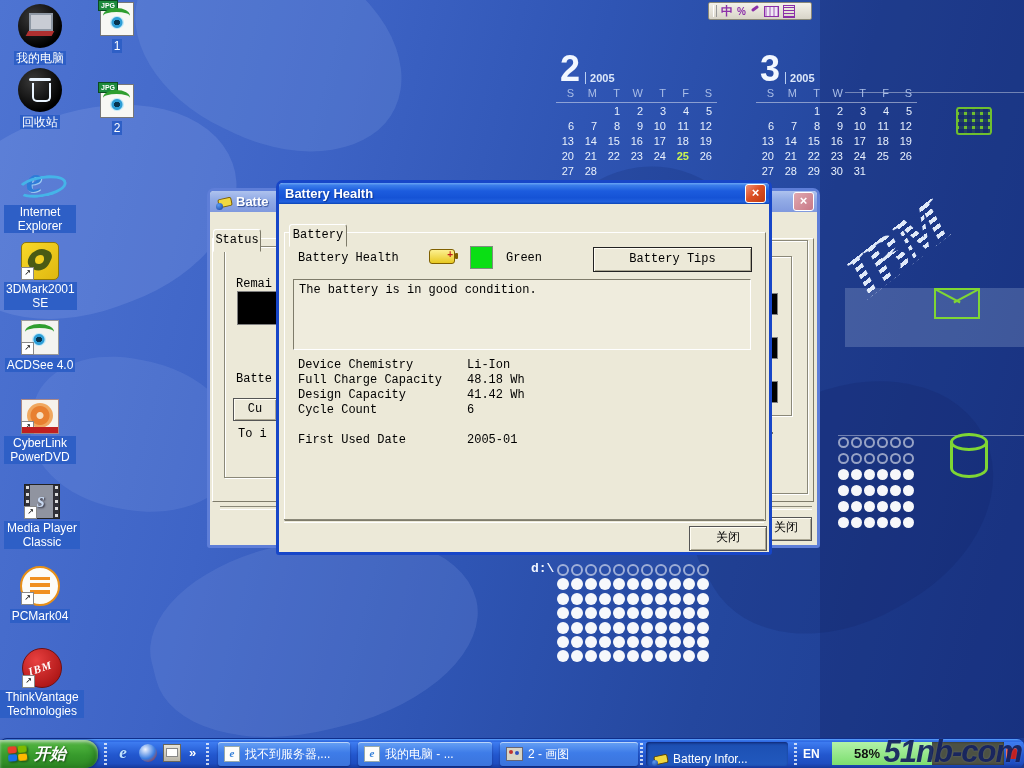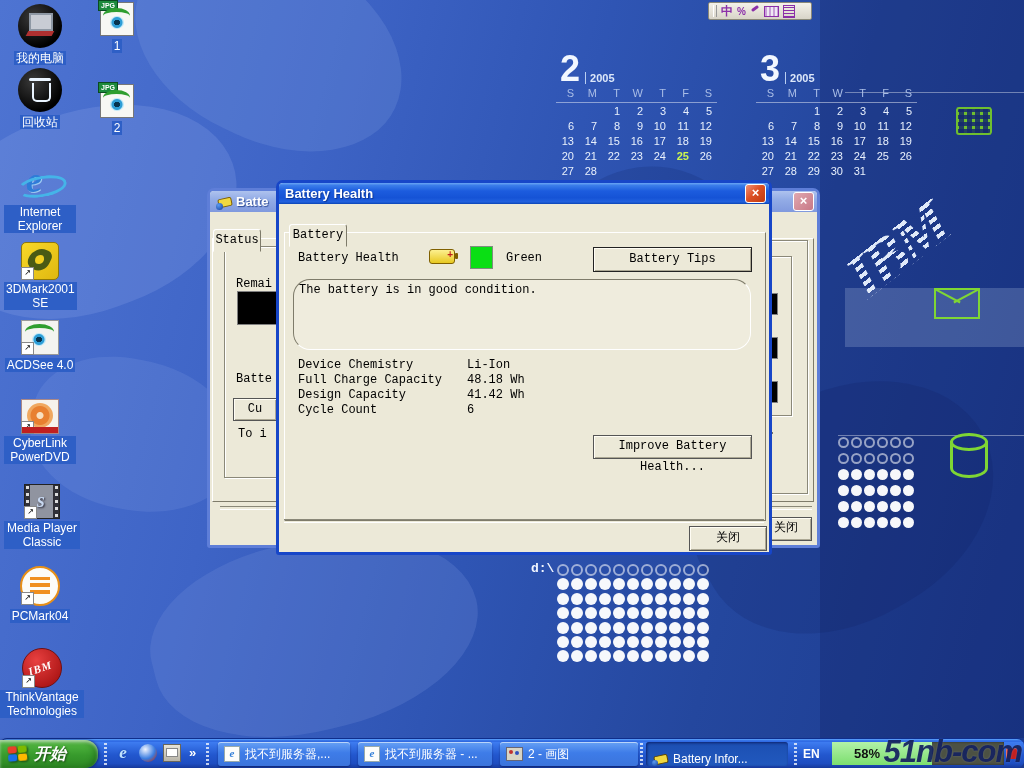--- a/index.html
+++ b/index.html
@@ -492,40 +492,43 @@
       <span class="tb-text">Battery Health</span>
       <span class="xbtn x-active">×</span>
     </div>
     <div class="tab" style="left:10px;top:29px;width:56px;height:21px;">Battery</div>
     <div class="pane" style="left:5px;top:49px;width:480px;height:287px;background:#ECE9D8;"></div>
     <div class="lbl" style="left:19px;top:68px;z-index:2;">Battery Health</div>
     <div class="batt-glyph" style="left:150px;top:66px;z-index:2;"></div>
     <div class="swatch" style="left:191px;top:63px;z-index:2;"></div>
     <div class="lbl" style="left:227px;top:68px;z-index:2;">Green</div>
     <div class="cbtn" style="left:314px;top:64px;width:157px;height:23px;line-height:22px;border-color:#222;z-index:2;">Battery Tips</div>
-    <div class="sunken dlg-font" style="position:absolute;left:14px;top:96px;width:458px;height:71px;padding:3px 5px;font-size:12px;box-sizing:border-box;z-index:2;border-radius:17px;">The battery is in good condition.</div>
+    <div class="sunken dlg-font" style="position:absolute;left:14px;top:96px;width:458px;height:71px;padding:3px 5px;font-size:12px;box-sizing:border-box;z-index:2;">The battery is in good condition.</div>
     <div id="detail-rows" class="dlg-font" style="position:absolute;left:19px;top:175px;width:445px;font-size:12px;z-index:2;">
         <div class="det-row">
           <span class="dl">Device Chemistry</span>
           <span class="dv">Li-Ion</span>
         </div>
         <div class="det-row">
           <span class="dl">Full Charge Capacity</span>
           <span class="dv">48.18 Wh</span>
         </div>
         <div class="det-row">
           <span class="dl">Design Capacity</span>
           <span class="dv">41.42 Wh</span>
         </div>
         <div class="det-row">
           <span class="dl">Cycle Count</span>
           <span class="dv">6</span>
         </div>
+        <div class="det-row gap">
+          <span class="dl">First Used Date</span>
+          <span class="dv">2005-01</span>
+        </div>
       </div>
-    <div class="cbtn" style="left:314px;top:252px;width:157px;height:22px;line-height:21px;z-index:2;">Improve Battery Health...</div>
     <div class="etch" style="left:5px;top:336px;width:480px;z-index:2;"></div>
     <div class="cbtn" style="left:410px;top:343px;width:76px;height:23px;line-height:22px;z-index:2;">关闭</div>
   </div>
 
   <div id="taskbar">
     <div id="start-btn">
       <span class="flag">
           <span class="f1"></span>
           <span class="f2"></span>
           <span class="f3"></span>
@@ -539,21 +542,21 @@
     <div class="ql ql-3" style="left:163px;"></div>
     <div class="chev" style="left:189px;">»</div>
     <div class="grip" style="left:206px;"></div>
     <div id="task-buttons">
         <div class="task-btn" style="left: 218px; width: 132px;">
           <span class="ti ti-ie">e</span>
           <span>找不到服务器,...</span>
         </div>
         <div class="task-btn" style="left: 358px; width: 134px;">
           <span class="ti ti-ie">e</span>
-          <span>找不到服务器 - ...</span>
+          <span>我的电脑 - ...</span>
         </div>
         <div class="task-btn" style="left: 500px; width: 138px;">
           <span class="ti ti-paint"></span>
           <span>2 - 画图</span>
         </div>
         <div class="task-btn active" style="left: 646px; width: 142px;">
           <span class="ti ti-batt"></span>
           <span>Battery Infor...</span>
         </div>
       </div>

